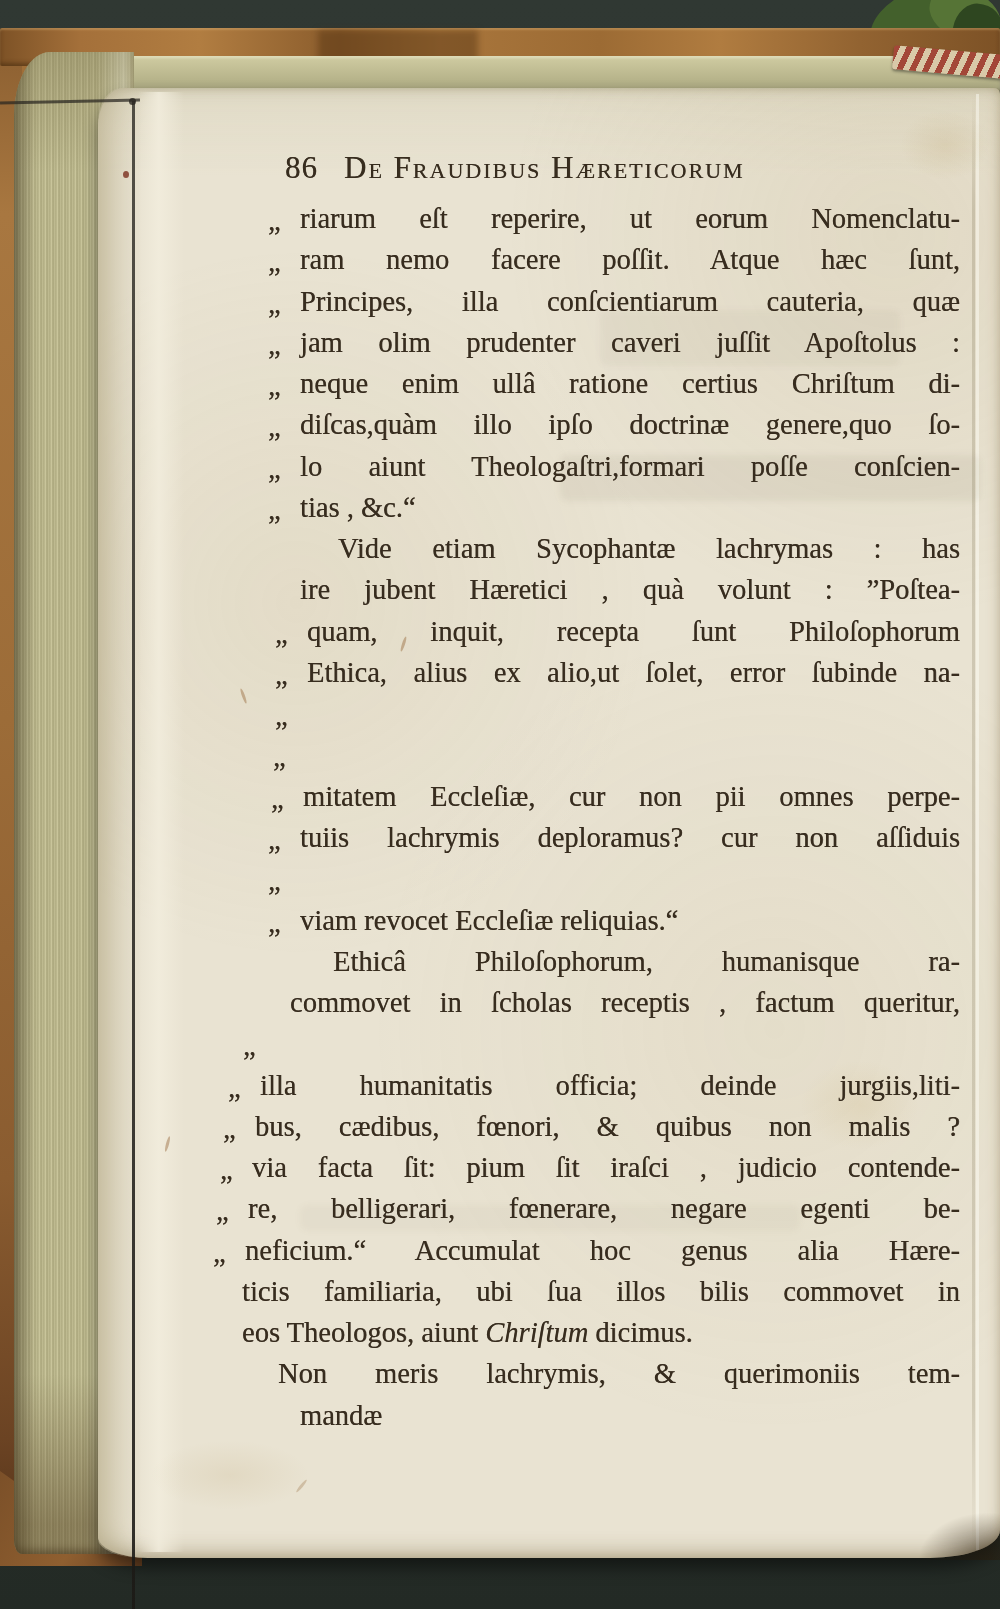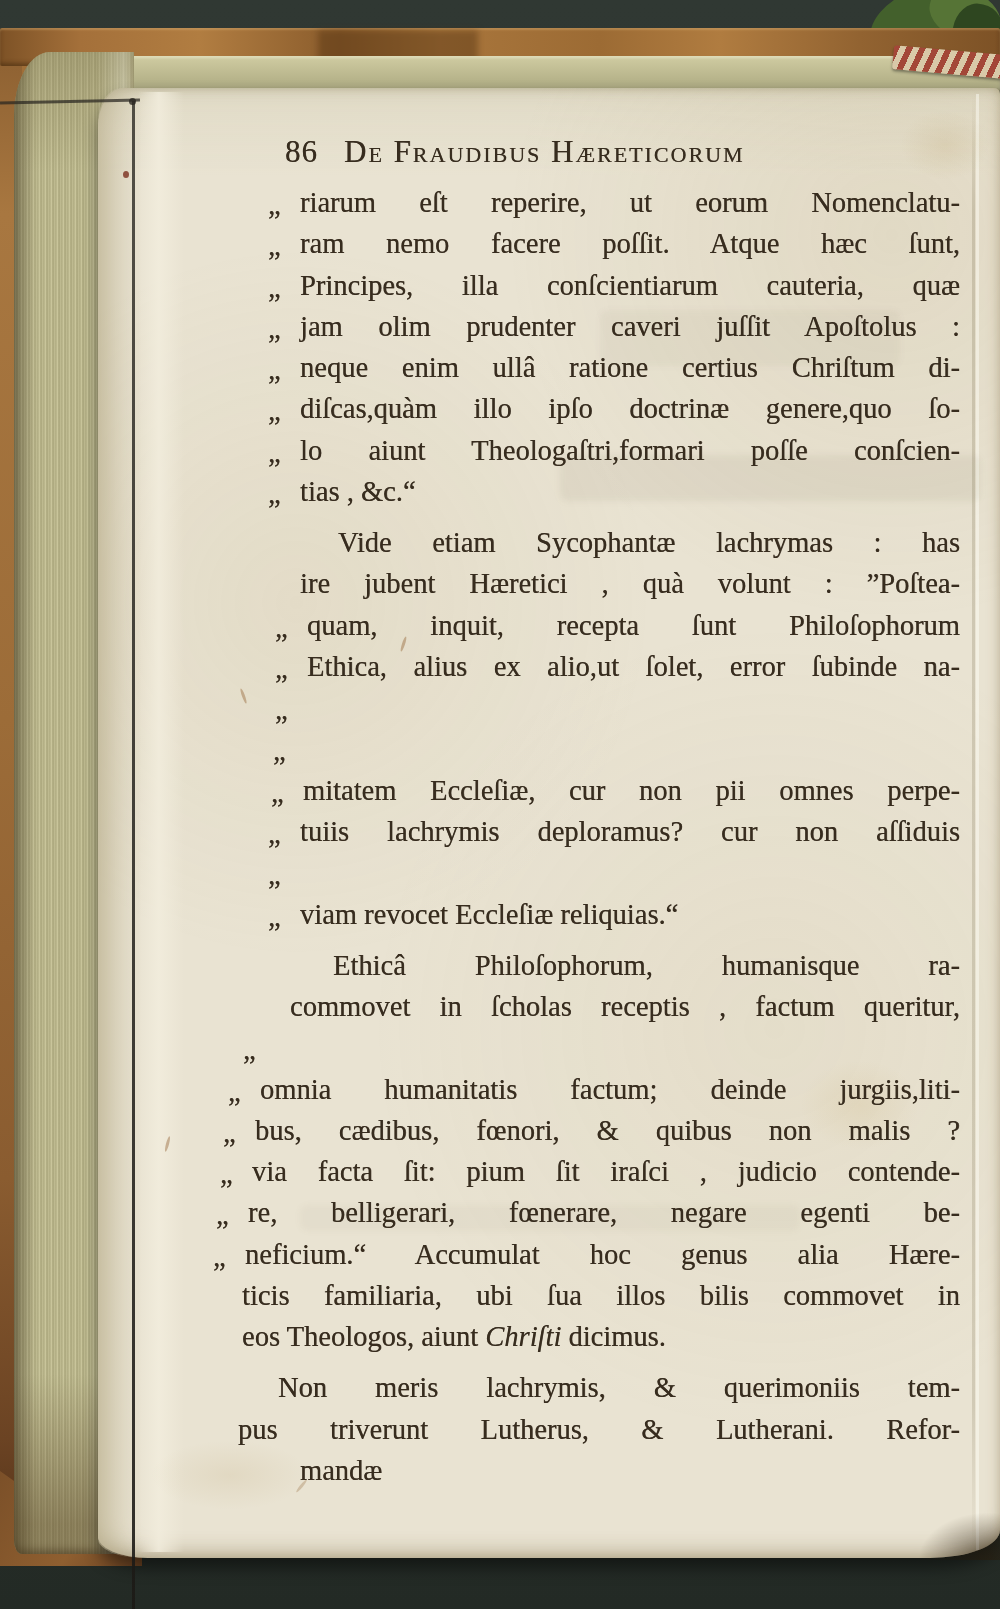--- a/index.html
+++ b/index.html
@@ -76,28 +76,28 @@
   .f4{left:300px;top:1478px;transform:rotate(40deg);background:rgba(150,105,60,.3);}
   .ghost{background:rgba(122,115,92,.09);filter:blur(3px);border-radius:8px;}
   .g1{left:560px;top:455px;width:420px;height:46px;}
   .g2{left:600px;top:310px;width:300px;height:56px;opacity:.7;}
   .g3{left:300px;top:1205px;width:500px;height:26px;opacity:.6;}
   .stain{border-radius:50%;}
   .st1{left:800px;top:1060px;width:120px;height:90px;background:radial-gradient(ellipse,rgba(190,160,90,.14),transparent 70%);}
   .st2{left:900px;top:110px;width:90px;height:70px;background:radial-gradient(ellipse,rgba(180,150,90,.16),transparent 70%);}
   .st3{left:150px;top:1440px;width:160px;height:70px;background:radial-gradient(ellipse,rgba(170,140,80,.12),transparent 70%);}
   
-  .textblock{left:268px;top:130px;width:692px;color:#372c1e;
+  .textblock{left:268px;top:146px;width:692px;color:#372c1e;
     text-shadow:0.3px 0.3px 0.5px rgba(45,35,25,.7);}
   .header{height:52px;line-height:44px;padding-left:17px;white-space:nowrap;}
   .pgnum{font-size:31px;letter-spacing:1px;}
   .runtitle{font-variant:small-caps;font-size:31px;letter-spacing:2px;margin-left:26px;}
   .line{position:relative;height:41.27px;line-height:41.27px;font-size:28.5px;padding-left:32px;}
   .jst{text-align:justify;text-align-last:justify;}
-  .ind{text-indent:38px;margin-top:10px;}
+  .ind{text-indent:38px;}
   .rt{text-align:left;}
   .qm{position:absolute;left:0;top:2px;}
   .it{font-style:italic;}
   
   .sR7{margin-left:7px;} .sR5{margin-left:5px;} .sR3{margin-left:3px;}
   .sL5{margin-left:-5px;} .sL10{margin-left:-10px;} .sL25{margin-left:-25px;}
   .sL40{margin-left:-40px;} .sL45{margin-left:-45px;} .sL48{margin-left:-48px;}
   .sL52{margin-left:-52px;} .sL55{margin-left:-55px;} .sL58{margin-left:-58px;}
   .sL60{margin-left:-60px;} .sL62{margin-left:-62px;}
 </style>
@@ -159,23 +159,22 @@
   <div class="line jst sR7"><span class="qm">„</span><span>Ethica, alius ex alio,ut ſolet, error ſubinde na-</span></div>
   <div class="line jst sR7"><span class="qm">„</span></div>
   <div class="line jst sR5"><span class="qm">„</span></div>
   <div class="line jst sR3"><span class="qm">„</span><span>mitatem Eccleſiæ, cur non pii omnes perpe-</span></div>
   <div class="line jst"><span class="qm">„</span><span>tuiis lachrymis deploramus? cur non aſſiduis</span></div>
   <div class="line jst"><span class="qm">„</span></div>
   <div class="line"><span class="qm">„</span><span>viam revocet Eccleſiæ reliquias.“</span></div>
   <div class="line jst ind sL5"><span>Ethicâ Philoſophorum, humanisque ra-</span></div>
   <div class="line jst sL10"><span>commovet in ſcholas receptis , factum queritur,</span></div>
   <div class="line jst sL25"><span class="qm">„</span></div>
-  <div class="line jst sL40"><span class="qm">„</span><span>omnia humanitatis factum; deinde jurgiis,liti-</span></div>
+  <div class="line jst sL40"><span class="qm">„</span><span>illa humanitatis officia; deinde jurgiis,liti-</span></div>
   <div class="line jst sL45"><span class="qm">„</span><span>bus, cædibus, fœnori, &amp; quibus non malis ?</span></div>
   <div class="line jst sL48"><span class="qm">„</span><span>via facta ſit: pium ſit iraſci , judicio contende-</span></div>
   <div class="line jst sL52"><span class="qm">„</span><span>re, belligerari, fœnerare, negare egenti be-</span></div>
   <div class="line jst sL55"><span class="qm">„</span><span>neficium.“ Accumulat hoc genus alia Hære-</span></div>
   <div class="line jst sL58"><span>ticis familiaria, ubi ſua illos bilis commovet in</span></div>
-  <div class="line sL58"><span>eos Theologos, aiunt </span><span class="it">Chriſti</span><span> dicimus.</span></div>
+  <div class="line sL58"><span>eos Theologos, aiunt </span><span class="it">Chriſtum</span><span> dicimus.</span></div>
   <div class="line jst ind sL60"><span>Non meris lachrymis, &amp; querimoniis tem-</span></div>
-  <div class="line jst sL62"><span>pus triverunt Lutherus, &amp; Lutherani. Refor-</span></div>
   <div class="line rt"><span>mandæ</span></div>
 </div>
 
 </body></html>

